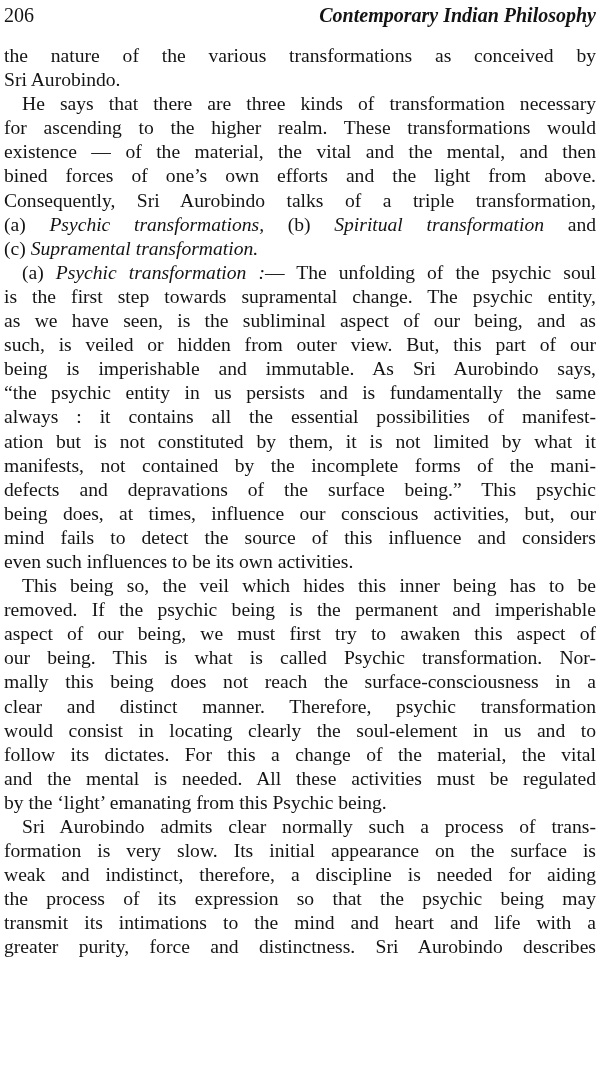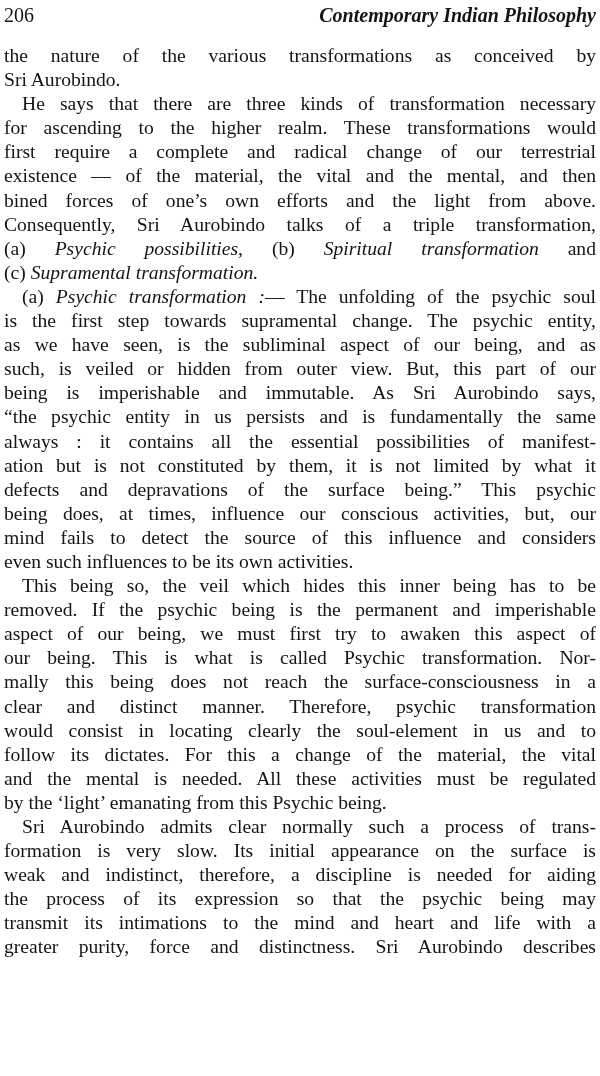--- a/index.html
+++ b/index.html
@@ -33,34 +33,34 @@
 <div class="page">
   <div class="header">
     <span class="page-number">206</span>
     <span class="running-head">Contemporary Indian Philosophy</span>
   </div>
   <div class="body" id="body-text">
       <span class="line">the nature of the various transformations as conceived by</span>
       <span class="line last">Sri Aurobindo.</span>
       <span class="line indent">He says that there are three kinds of transformation necessary</span>
       <span class="line">for ascending to the higher realm. These transformations would</span>
-      <span class="line">first require a complete and radical change of our terrestrial</span>
       <span class="line">existence — of the material, the vital and the mental, and then</span>
       <span class="line">bined forces of one’s own efforts and the light from above.</span>
       <span class="line">Consequently, Sri Aurobindo talks of a triple transformation,</span>
-      <span class="line"><span>(a) </span><i>Psychic possibilities,</i><span> (b) </span><i>Spiritual transformation</i><span> and</span></span>
+      <span class="line"><span>(a) </span><i>Psychic transformations,</i><span> (b) </span><i>Spiritual transformation</i><span> and</span></span>
       <span class="line last"><span>(c) </span><i>Supramental transformation.</i></span>
       <span class="line indent"><span>(a) </span><i>Psychic transformation :</i><span>— The unfolding of the psychic soul</span></span>
       <span class="line">is the first step towards supramental change. The psychic entity,</span>
       <span class="line">as we have seen, is the subliminal aspect of our being, and as</span>
       <span class="line">such, is veiled or hidden from outer view. But, this part of our</span>
       <span class="line">being is imperishable and immutable. As Sri Aurobindo says,</span>
       <span class="line">“the psychic entity in us persists and is fundamentally the same</span>
       <span class="line">always : it contains all the essential possibilities of manifest-</span>
       <span class="line">ation but is not constituted by them, it is not limited by what it</span>
+      <span class="line">manifests, not contained by the incomplete forms of the mani-</span>
       <span class="line">defects and depravations of the surface being.” This psychic</span>
       <span class="line">being does, at times, influence our conscious activities, but, our</span>
       <span class="line">mind fails to detect the source of this influence and considers</span>
       <span class="line last">even such influences to be its own activities.</span>
       <span class="line indent">This being so, the veil which hides this inner being has to be</span>
       <span class="line">removed. If the psychic being is the permanent and imperishable</span>
       <span class="line">aspect of our being, we must first try to awaken this aspect of</span>
       <span class="line">our being. This is what is called Psychic transformation. Nor-</span>
       <span class="line">mally this being does not reach the surface-consciousness in a</span>
       <span class="line">clear and distinct manner. Therefore, psychic transformation</span>

